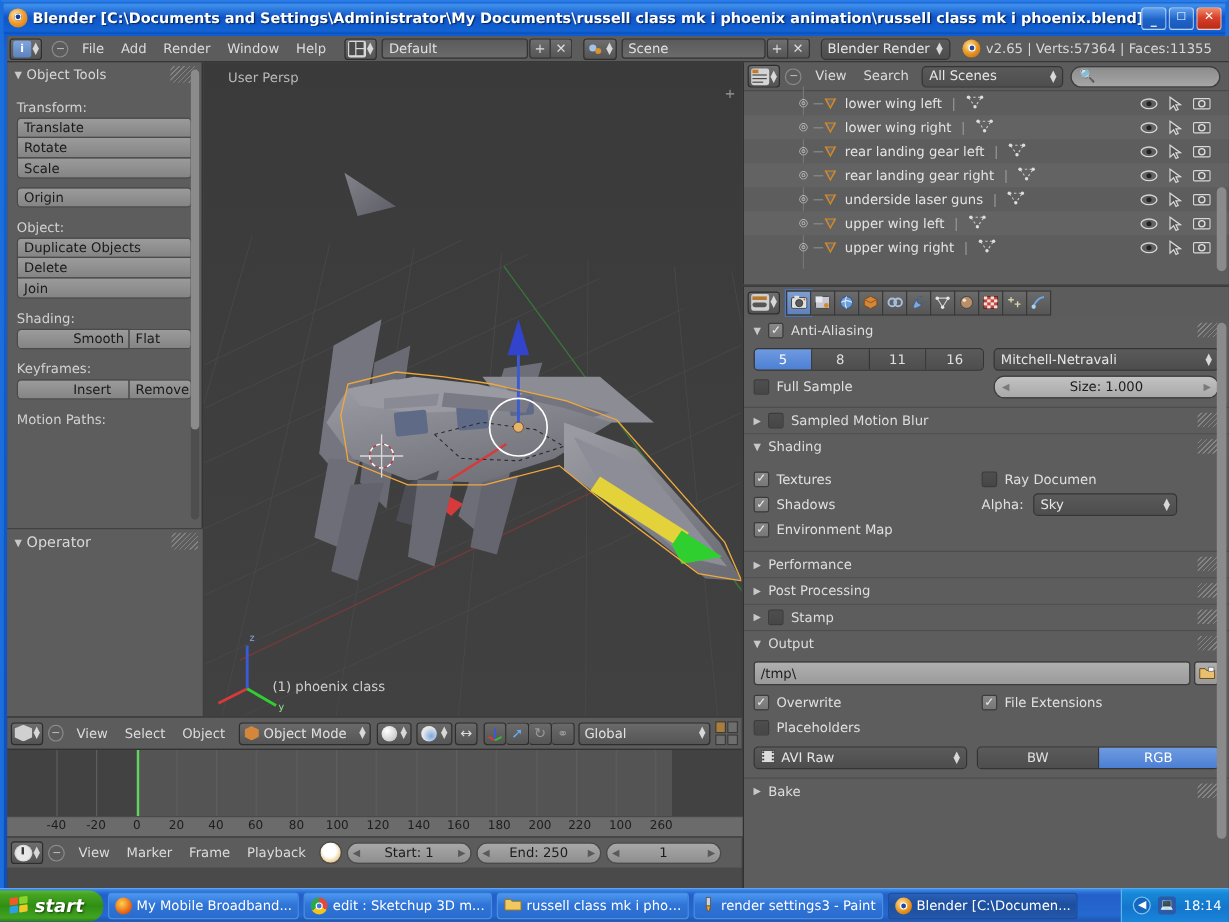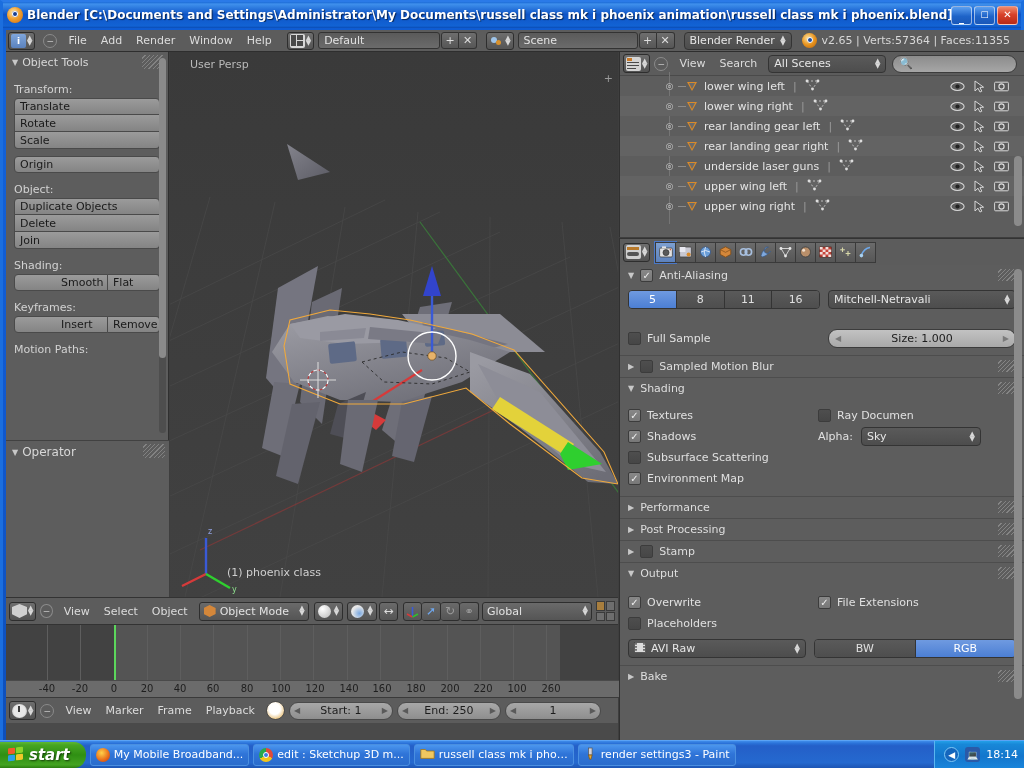--- a/index.html
+++ b/index.html
@@ -1031,21 +1031,21 @@
                 <div class="seg">16</div>
               </div>
               <div class="dropd" style="flex:1;">
                 <span>Mitchell-Netravali</span>
                 <span class="updown">
                     <span>▲</span>
                     <span>▼</span>
                   </span>
               </div>
             </div>
-            <div style="display:flex;gap:8px;align-items:center;margin-top:20px;">
+            <div style="display:flex;gap:8px;align-items:center;margin-top:4px;">
               <div style="display:flex;align-items:center;gap:6px;width:192px;">
                 <span class="chk off">✓</span>
                 <span style="font-size:11px;color:#e0e0e0;">Full Sample</span>
               </div>
               <div class="slider" style="flex:1;">
                 <span class="ar" style="left:6px;">◀</span>
                 <span>Size: 1.000</span>
                 <span class="ar" style="right:6px;">▶</span>
               </div>
             </div>
@@ -1069,24 +1069,20 @@
           </div>
           <div class="psec-body" style="display:flex;gap:0;padding-top:6px;">
             <div style="width:190px;">
               <div class="chkrow">
                 <span class="chk">✓</span>
                 <span>Textures</span>
               </div>
               <div class="chkrow">
                 <span class="chk">✓</span>
                 <span>Shadows</span>
-              </div>
-              <div class="chkrow">
-                <span class="chk off">✓</span>
-                <span>Subsurface Scattering</span>
               </div>
               <div class="chkrow">
                 <span class="chk">✓</span>
                 <span>Environment Map</span>
               </div>
             </div>
             <div style="flex:1;">
               <div class="chkrow">
                 <span class="chk off">✓</span>
                 <span>Ray Documen</span>
@@ -1130,20 +1126,29 @@
           </div>
         </div>
 
         <div class="psec">
           <div class="psec-hdr">
             <span class="tri">▼</span>
             <span>Output</span>
             <span class="smallgrip"></span>
           </div>
           <div class="psec-body">
+            <div style="display:flex;gap:3px;align-items:center;">
+              <div class="pathfield">/tmp\</div>
+              <div style="width:21px;height:20px;background:linear-gradient(to bottom,#b0b0b0,#999);border:1px solid #3c3c3c;border-radius:3px;display:flex;align-items:center;justify-content:center;">
+                <svg width="14" height="12" viewBox="0 0 14 12">
+                    <path d="M0.8,2.2 L5.2,2.2 L6.4,3.6 L13.2,3.6 L13.2,10.4 L0.8,10.4 Z" fill="#e8c070" stroke="#6a4a10" stroke-width="0.8"></path>
+                    <rect x="8" y="1" width="4.6" height="3.4" fill="#f8f8f8" stroke="#6a6a6a" stroke-width="0.6"></rect>
+                  </svg>
+              </div>
+            </div>
             <div style="display:flex;margin-top:4px;">
               <div style="width:190px;">
                 <div class="chkrow">
                   <span class="chk">✓</span>
                   <span>Overwrite</span>
                 </div>
                 <div class="chkrow">
                   <span class="chk off">✓</span>
                   <span>Placeholders</span>
                 </div>
@@ -1232,19 +1237,25 @@
   </div>
   <div class="tb-item">
     <span style="flex:0 0 auto;">
       <svg width="13" height="13" viewBox="0 0 13 13">
           <rect x="4.5" y="1" width="3.6" height="7" fill="#d0d0d8" stroke="#555" stroke-width="0.7"></rect>
           <path d="M4.5,8 L8.1,8 L7,12.2 L5.6,12.2 Z" fill="#e8a83a" stroke="#7a5410" stroke-width="0.7"></path>
         </svg>
     </span>
     <span class="tb-label">render settings3 - Paint</span>
   </div>
+  <div class="tb-item active">
+    <span style="width:14px;height:14px;border-radius:50%;flex:0 0 auto;position:relative;background:radial-gradient(circle at 40% 35%,#ffe3a0,#e8941f 55%,#b86208);">
+      <span style="position:absolute;left:4.5px;top:4px;width:6px;height:6px;border-radius:50%;background:#1f4a9e;border:1px solid #fff;"></span>
+    </span>
+    <span class="tb-label">Blender [C:\Documen...</span>
+  </div>
 
   <div id="tray">
     <span class="tray-ic" style="background:#1566bd;border:1px solid #7ec8f5;border-radius:50%;color:#fff;">◀</span>
     <span class="tray-ic" style="background:#2a5aa8;color:#fff;">💻</span>
     <span>18:14</span>
   </div>
 </div>
 
 </body></html>

